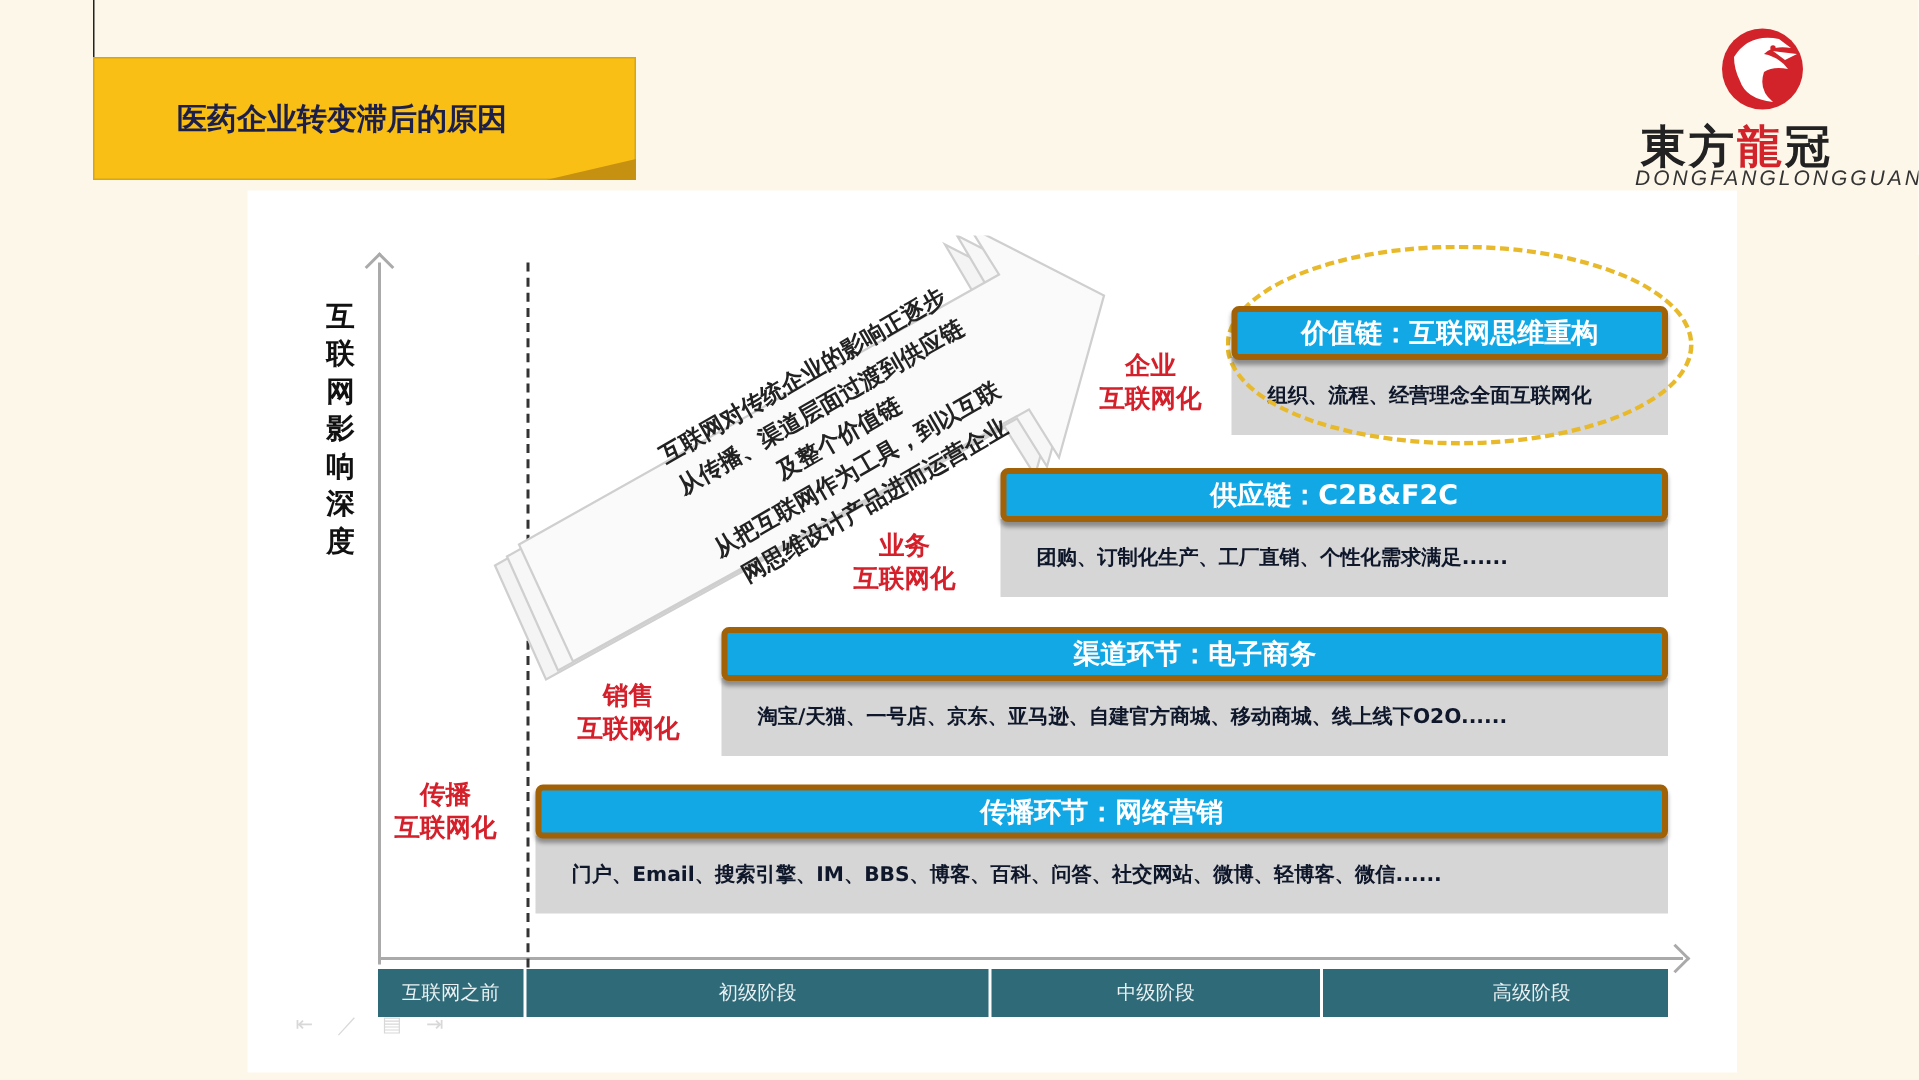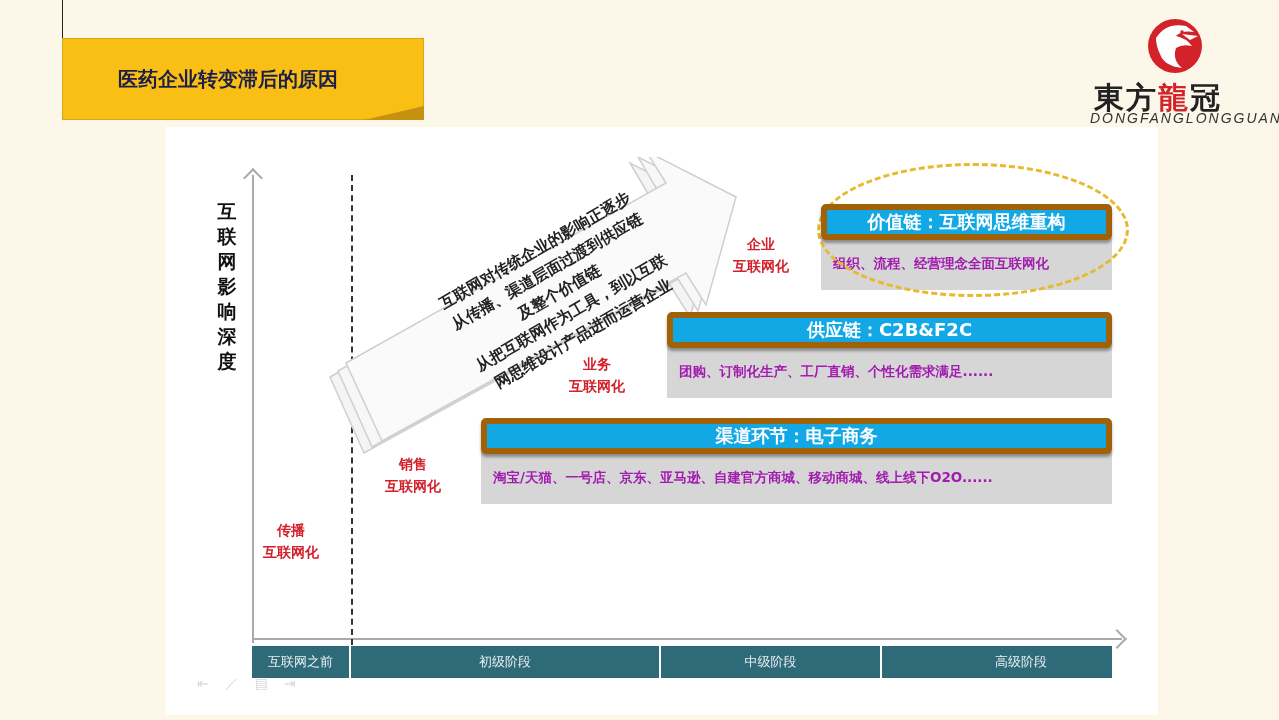--- a/index.html
+++ b/index.html
@@ -72,36 +72,36 @@
     .arrow-svg { position: absolute; left: 155px; top: 30px; width: 420px; height: 330px; }
     .arrow-text {
       position: absolute; left: 218px; top: 200px; width: 340px;
       transform: rotate(-30deg); transform-origin: left top;
       font-size: 15.5px; color: #222; line-height: 20px; text-align: center; font-weight: 600;
     }
     .arrow-text .b { font-weight: 900; }
     .arrow-text p { margin-bottom: 4px; }
     
     .stage-label {
-      position: absolute; color: #d4202b; font-weight: bold; font-size: 14px; line-height: 22px;
+      position: absolute; color: #d4202b; font-weight: bold; font-size: 17px; line-height: 22px;
       text-align: center; white-space: nowrap;
     }
     
     .tier { position: absolute; }
     .tier-head {
       height: 36px; background: #12a8e6; border-radius: 5px;
       box-shadow: 0 3px 3px rgba(0,0,0,0.35);
-      border: 6px solid #a16207;
+      border: 4px solid #a16207;
       color: #fff; font-size: 18px; font-weight: bold;
       display: flex; align-items: center; justify-content: center; position: relative; z-index: 2;
     }
     .tier-body {
       background: #d6d6d6; height: 52px; margin-top: -2px;
-      display: flex; align-items: center; padding-left: 12px;
-      font-size: 13.5px; font-weight: bold; color: #a21caf; white-space: nowrap;
+      display: flex; align-items: center; padding-left: 24px;
+      font-size: 13.5px; font-weight: bold; color: #0f172a; white-space: nowrap;
     }
     .ellipse {
       position: absolute; left: 652px; top: 36px; width: 312px; height: 134px;
       border: 3px dashed #e7b92b; border-radius: 50%;
     }
     
     .timeline {
       position: absolute; left: 87px; top: 519px; width: 897px; height: 32px; display: flex; gap: 2px;
     }
     .tl-cell {
@@ -169,20 +169,24 @@
   </div>
   <div class="stage-label" style="left:404px; top:226px;">
     <div>业务</div>
     <div>互联网化</div>
   </div>
   <div class="stage-label" style="left:568px; top:106px;">
     <div>企业</div>
     <div>互联网化</div>
   </div>
 
+  <div class="tier" style="left:192px; top:396px; width:755px;">
+    <div class="tier-head">传播环节：网络营销</div>
+    <div class="tier-body">门户、Email、搜索引擎、IM、BBS、博客、百科、问答、社交网站、微博、轻博客、微信......</div>
+  </div>
   <div class="tier" style="left:316px; top:291px; width:631px;">
     <div class="tier-head">渠道环节：电子商务</div>
     <div class="tier-body">淘宝/天猫、一号店、京东、亚马逊、自建官方商城、移动商城、线上线下O2O......</div>
   </div>
   <div class="tier" style="left:502px; top:185px; width:445px;">
     <div class="tier-head">供应链：C2B&amp;F2C</div>
     <div class="tier-body">团购、订制化生产、工厂直销、个性化需求满足......</div>
   </div>
   <div class="tier" style="left:656px; top:77px; width:291px;">
     <div class="tier-head">价值链：互联网思维重构</div>

